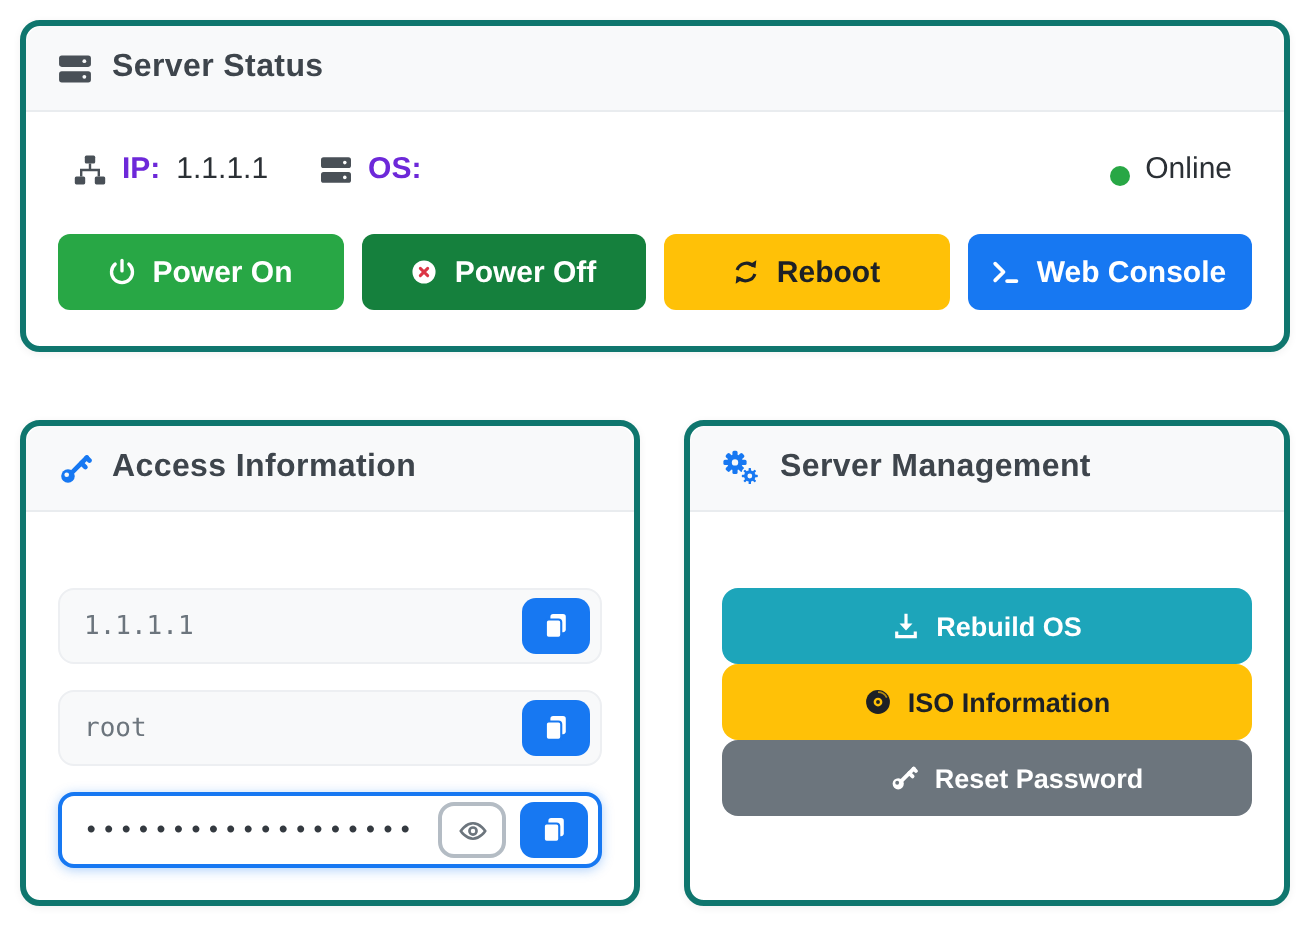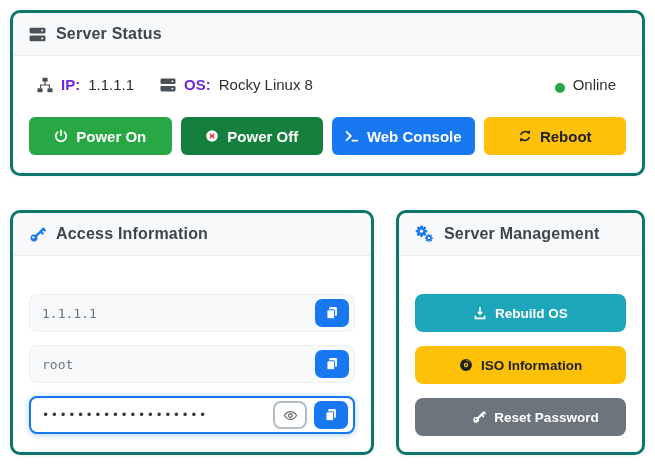--- a/index.html
+++ b/index.html
@@ -31,42 +31,42 @@
          font-size:15px; cursor:pointer; }
   .btn .bicon { display:flex; align-items:center; }
   .btn-flex { flex:1 1 0; }
   .btn-success { background:#28a745; color:#fff; }
   .btn-danger  { background:#15803d; color:#fff; }
   .btn-warning { background:#ffc107; color:#1d2126; }
   .btn-primary { background:#1778f2; color:#fff; }
 
   
   .bottom-row { display:flex; gap:22px; align-items:stretch; }
-  .access-card { width:364px; }
+  .access-card { width:310px; }
   .mgmt-card { flex:1; }
 
   .panel-body { padding:38px 16px 16px 16px; }
 
   .field-group { display:flex; align-items:center; gap:7px; height:38px;
                  background:#f8f9fa; border:1px solid #edeff2; border-radius:8px;
                  padding:4px 5px 4px 12px; margin-bottom:13px; }
   .field-input { flex:1; min-width:0; border:none; background:transparent; outline:none;
                  font-family:"DejaVu Sans Mono", monospace; font-size:13px; color:#6c757d; }
   .password-group { background:#fff; border:2px solid #1778f2; margin-bottom:0;
                  box-shadow:0 1px 6px rgba(23,120,242,.35); padding-left:11px; }
   .password-group .field-input { color:#343a40; font-size:12px; letter-spacing:1.5px; }
 
   .copy-btn { width:34px; height:28px; flex:0 0 34px; background:#1778f2; border:none;
               border-radius:7px; display:flex; align-items:center; justify-content:center;
               color:#fff; cursor:pointer; }
   .eye-btn { width:34px; height:28px; flex:0 0 34px; background:#fff; border:2px solid #b4bcc4;
              border-radius:8px; display:flex; align-items:center; justify-content:center;
              color:#6c757d; cursor:pointer; }
 
-  .mgmt-btn { width:100%; border-radius:8px; margin-bottom:14px; font-size:13.5px; }
+  .mgmt-btn { width:100%; border-radius:8px; font-size:13.5px; }
   .mgmt-btn:last-child { margin-bottom:0; }
   .btn-info      { background:#1da5ba; color:#fff; }
   .btn-secondary { background:#6c757d; color:#fff;padding-left:30px; }
 </style>
 </head>
 <body>
 
 <div class="page">
 
   <div class="card status-card">
@@ -100,21 +100,20 @@
         <span class="info-item">
           <span class="info-icon">
             <svg width="16" height="16" viewBox="0 0 16 16" fill="#495057">
               <rect x="0.5" y="1.6" width="15" height="5.4" rx="1.3"></rect>
               <rect x="0.5" y="9" width="15" height="5.4" rx="1.3"></rect>
               <circle cx="12.4" cy="4.3" r="0.9" fill="#fff"></circle>
               <circle cx="12.4" cy="11.7" r="0.9" fill="#fff"></circle>
             </svg>
           </span>
           <span class="info-label">OS:</span>
-          <span class="info-value">Rocky Linux 8</span>
         </span>
 
 
         <span class="online-wrap">
           <span class="status-dot" style="background:#28a745;"></span>
           <span class="info-value">Online</span>
         </span>
       </div>
 
       <div class="actions-row">
@@ -129,42 +128,42 @@
         </button>
 
         <button class="btn btn-danger btn-flex">
           <span class="bicon">
             <svg width="14" height="14" viewBox="0 0 16 16">
               <circle cx="8" cy="8" r="6.6" fill="#fff"></circle>
               <path d="M5.9 5.9l4.2 4.2M10.1 5.9l-4.2 4.2" stroke="#dc3545" stroke-width="1.7" stroke-linecap="round"></path>
             </svg>
           </span>
           <span>Power Off</span>
-        </button>
-
-        <button class="btn btn-primary btn-flex">
-          <span class="bicon">
-            <svg width="14" height="14" viewBox="0 0 16 16" fill="none" stroke="currentColor" stroke-width="2.1" stroke-linecap="round" stroke-linejoin="round">
-              <path d="M1.8 3.2L6.6 8l-4.8 4.8"></path>
-                <path d="M8.6 13.2H14"></path>
-            </svg>
-          </span>
-          <span>Web Console</span>
         </button>
 
         <button class="btn btn-warning btn-flex">
           <span class="bicon">
             <svg width="14" height="14" viewBox="0 0 16 16">
               <path d="M2.9 6.9A5.7 5.7 0 0 1 12.4 4.7" stroke="#1d2126" stroke-width="1.8" fill="none"></path>
               <path d="M13.9 1.3l-.5 4.4-4-1.6z" fill="#1d2126"></path>
               <path d="M13.1 9.1A5.7 5.7 0 0 1 3.6 11.3" stroke="#1d2126" stroke-width="1.8" fill="none"></path>
               <path d="M2.1 14.7l.5-4.4 4 1.6z" fill="#1d2126"></path>
             </svg>
           </span>
           <span>Reboot</span>
+        </button>
+
+        <button class="btn btn-primary btn-flex">
+          <span class="bicon">
+            <svg width="14" height="14" viewBox="0 0 16 16" fill="none" stroke="currentColor" stroke-width="2.1" stroke-linecap="round" stroke-linejoin="round">
+              <path d="M1.8 3.2L6.6 8l-4.8 4.8"></path>
+                <path d="M8.6 13.2H14"></path>
+            </svg>
+          </span>
+          <span>Web Console</span>
         </button>
       </div>
 
     </div>
   </div>
 
   <div class="bottom-row">
 
     <div class="card access-card">
       <div class="card-header">

